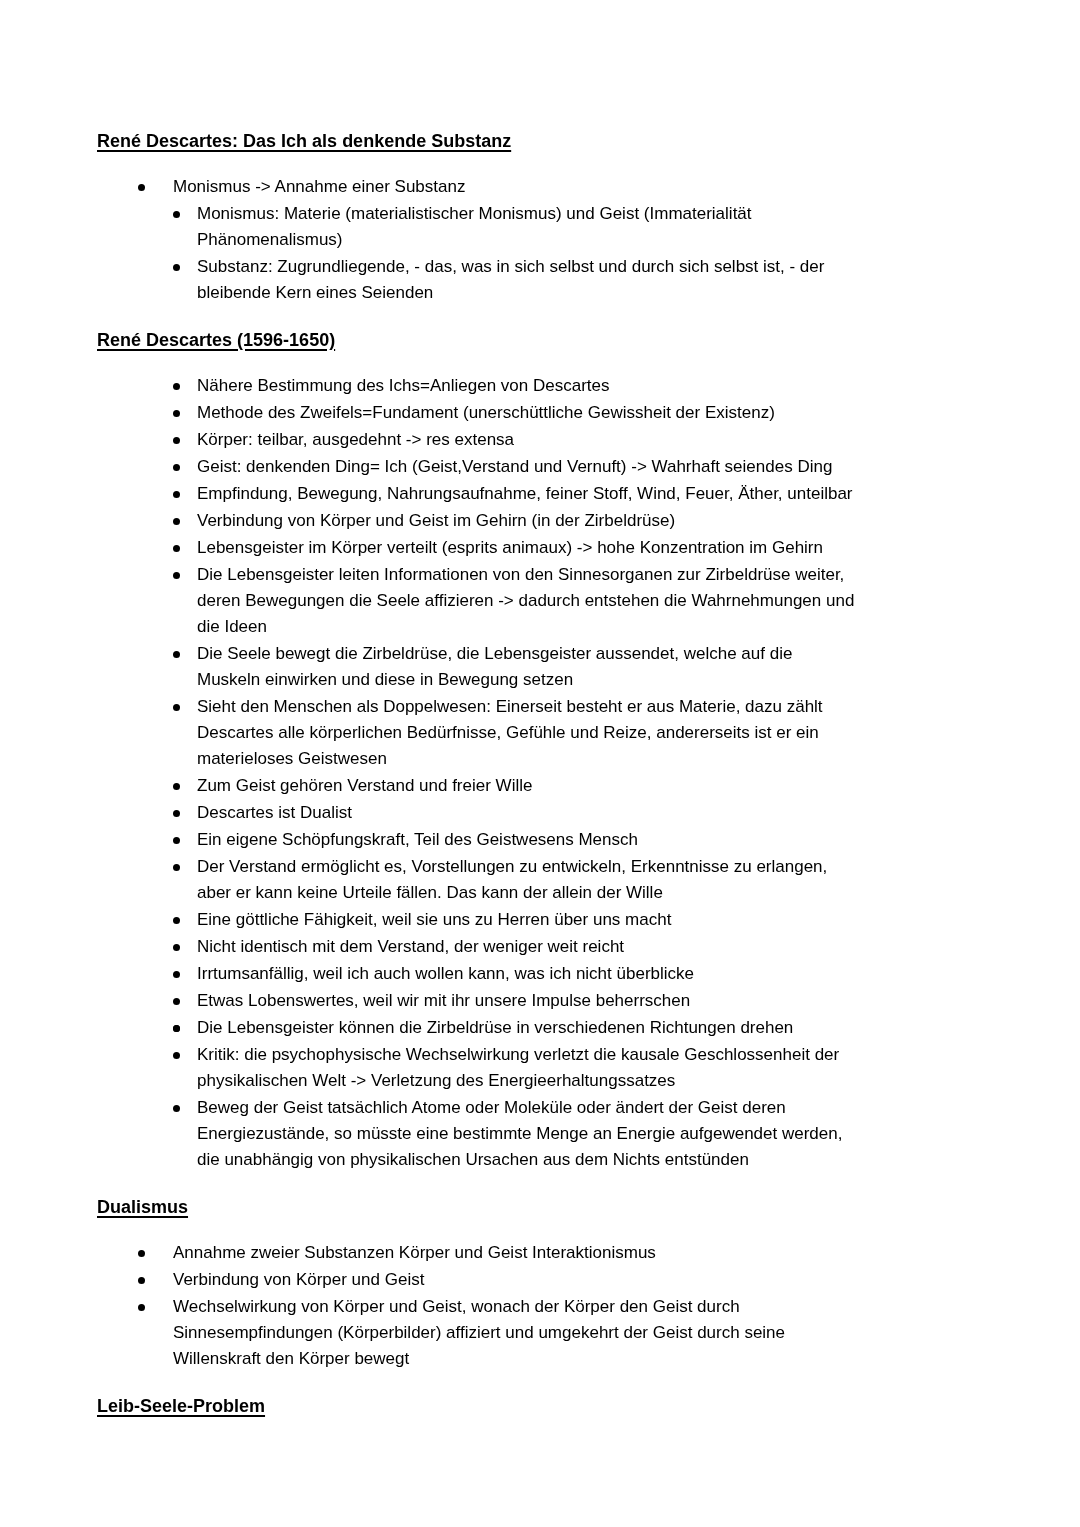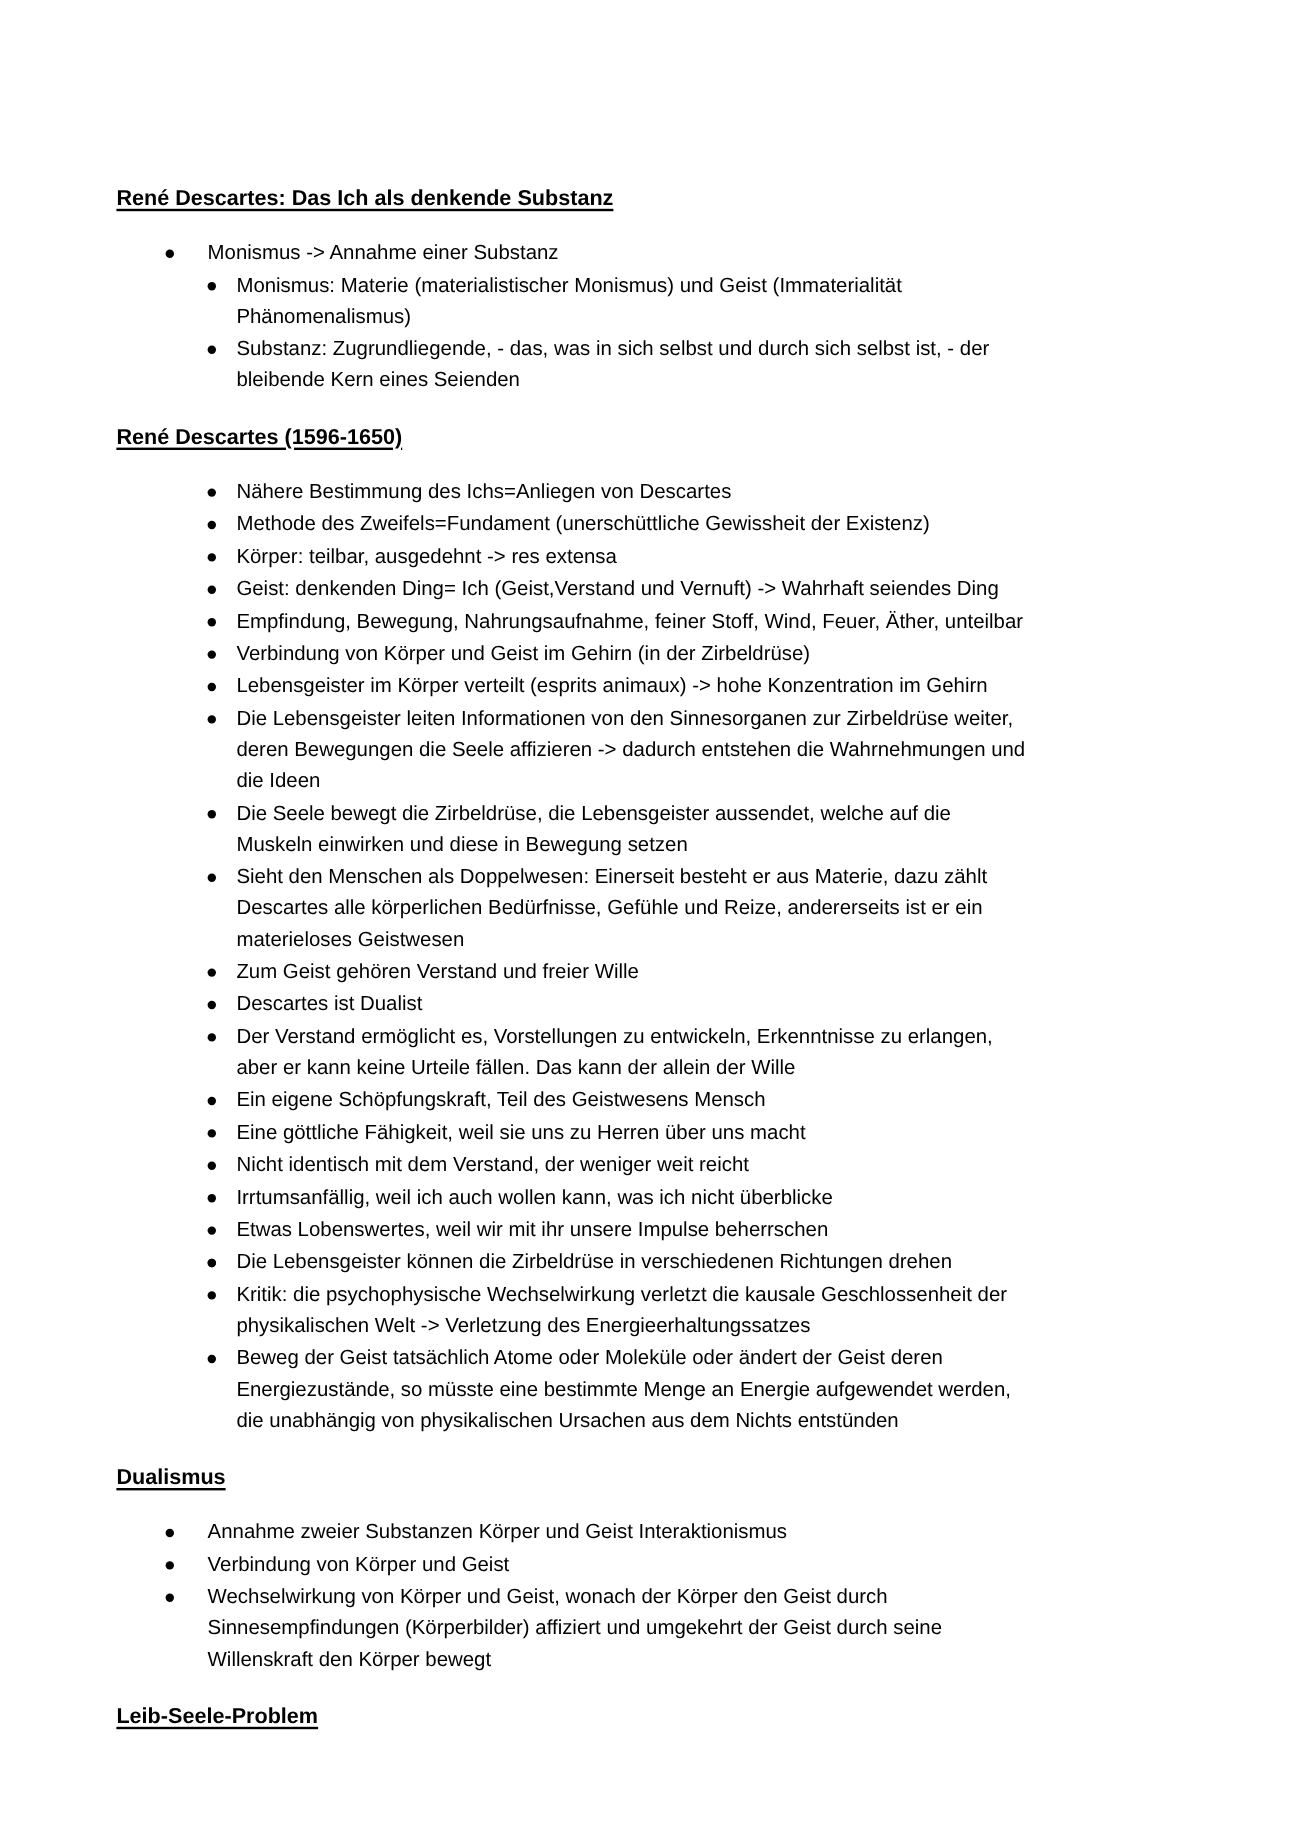--- a/index.html
+++ b/index.html
@@ -12,21 +12,20 @@
     height: 1527px;
     font-family: "Liberation Sans", sans-serif;
     color: #000000;
     overflow: hidden;
   }
   .page {
     box-sizing: border-box;
     width: 1080px;
     height: 1193px;
     padding: 131px 30px 0 97px;
-    margin-top: 24px;
   }
   .heading {
     font-size: 18px;
     font-weight: bold;
     line-height: 21px;
     text-decoration: underline;
     text-decoration-thickness: 2px;
     text-underline-offset: 3px;
     margin: 0 0 22px 0;
   }
@@ -85,23 +84,23 @@
       <div class="item l2"><span class="bullet"></span><span>Die Lebensgeister leiten Informationen von den Sinnesorganen zur Zirbeldrüse weiter,
 deren Bewegungen die Seele affizieren -&gt; dadurch entstehen die Wahrnehmungen und
 die Ideen</span></div>
       <div class="item l2"><span class="bullet"></span><span>Die Seele bewegt die Zirbeldrüse, die Lebensgeister aussendet, welche auf die
 Muskeln einwirken und diese in Bewegung setzen</span></div>
       <div class="item l2"><span class="bullet"></span><span>Sieht den Menschen als Doppelwesen: Einerseit besteht er aus Materie, dazu zählt
 Descartes alle körperlichen Bedürfnisse, Gefühle und Reize, andererseits ist er ein
 materieloses Geistwesen</span></div>
       <div class="item l2"><span class="bullet"></span><span>Zum Geist gehören Verstand und freier Wille</span></div>
       <div class="item l2"><span class="bullet"></span><span>Descartes ist Dualist</span></div>
+      <div class="item l2"><span class="bullet"></span><span>Ein eigene Schöpfungskraft, Teil des Geistwesens Mensch</span></div>
       <div class="item l2"><span class="bullet"></span><span>Der Verstand ermöglicht es, Vorstellungen zu entwickeln, Erkenntnisse zu erlangen,
 aber er kann keine Urteile fällen. Das kann der allein der Wille</span></div>
-      <div class="item l2"><span class="bullet"></span><span>Ein eigene Schöpfungskraft, Teil des Geistwesens Mensch</span></div>
       <div class="item l2"><span class="bullet"></span><span>Eine göttliche Fähigkeit, weil sie uns zu Herren über uns macht</span></div>
       <div class="item l2"><span class="bullet"></span><span>Nicht identisch mit dem Verstand, der weniger weit reicht</span></div>
       <div class="item l2"><span class="bullet"></span><span>Irrtumsanfällig, weil ich auch wollen kann, was ich nicht überblicke</span></div>
       <div class="item l2"><span class="bullet"></span><span>Etwas Lobenswertes, weil wir mit ihr unsere Impulse beherrschen</span></div>
       <div class="item l2"><span class="bullet"></span></div>
       <div class="item l2"><span class="bullet"></span><span>Die Lebensgeister können die Zirbeldrüse in verschiedenen Richtungen drehen</span></div>
       <div class="item l2"><span class="bullet"></span><span>Kritik: die psychophysische Wechselwirkung verletzt die kausale Geschlossenheit der
 physikalischen Welt -&gt; Verletzung des Energieerhaltungssatzes</span></div>
       <div class="item l2"><span class="bullet"></span><span>Beweg der Geist tatsächlich Atome oder Moleküle oder ändert der Geist deren
 Energiezustände, so müsste eine bestimmte Menge an Energie aufgewendet werden,

